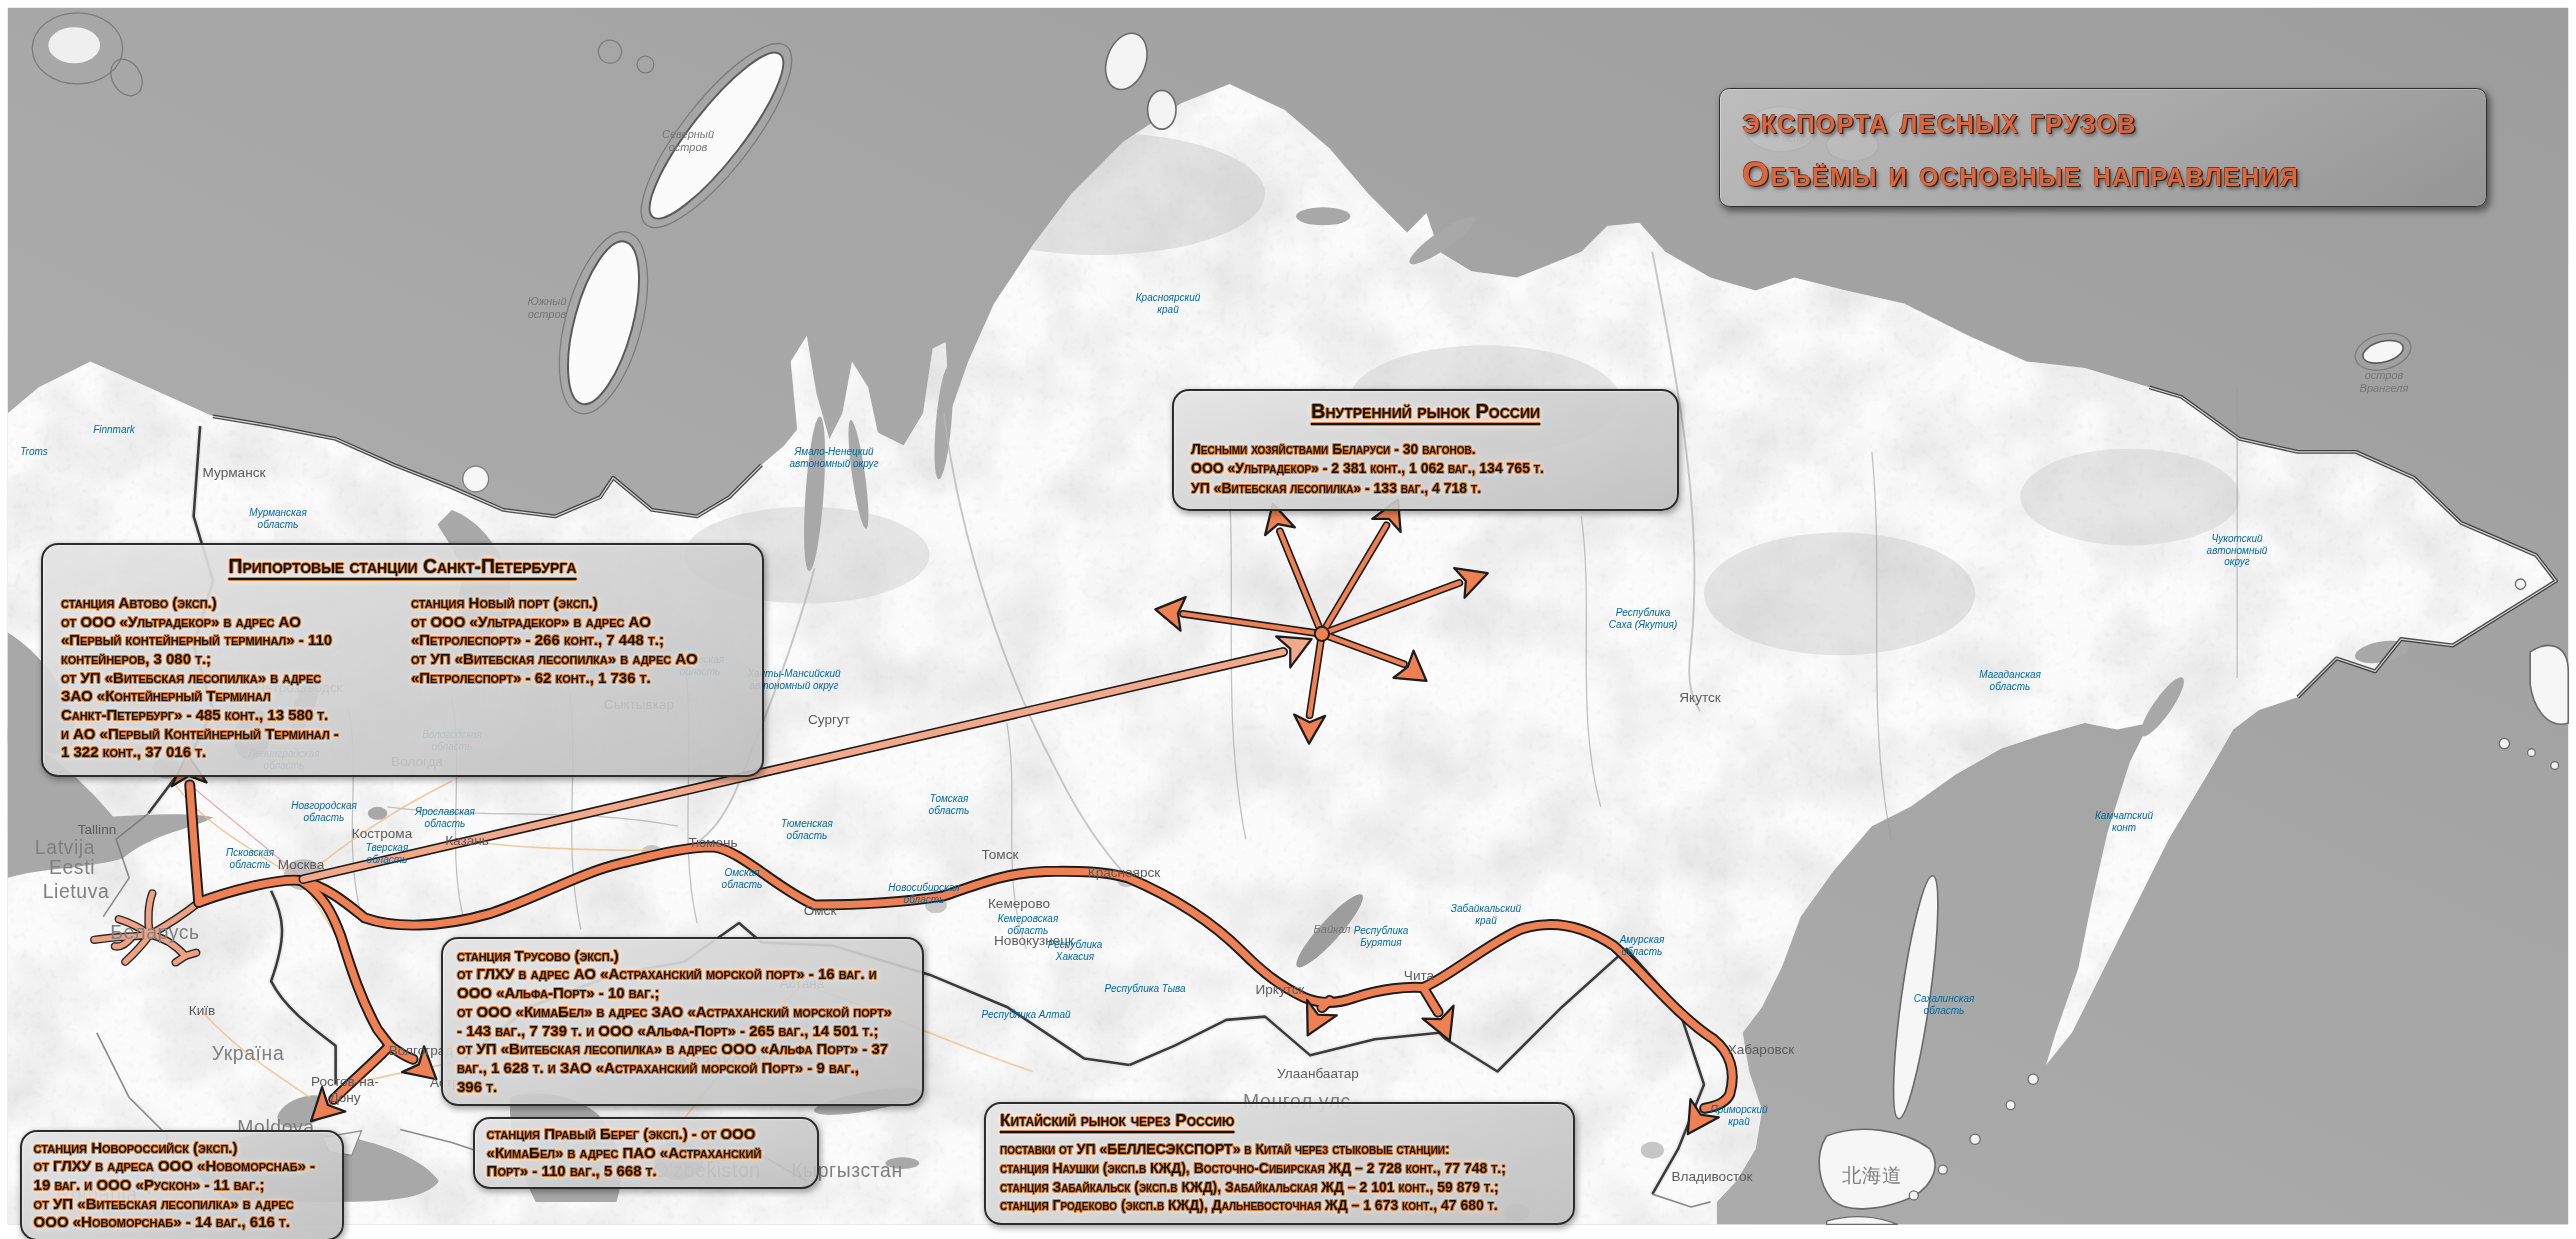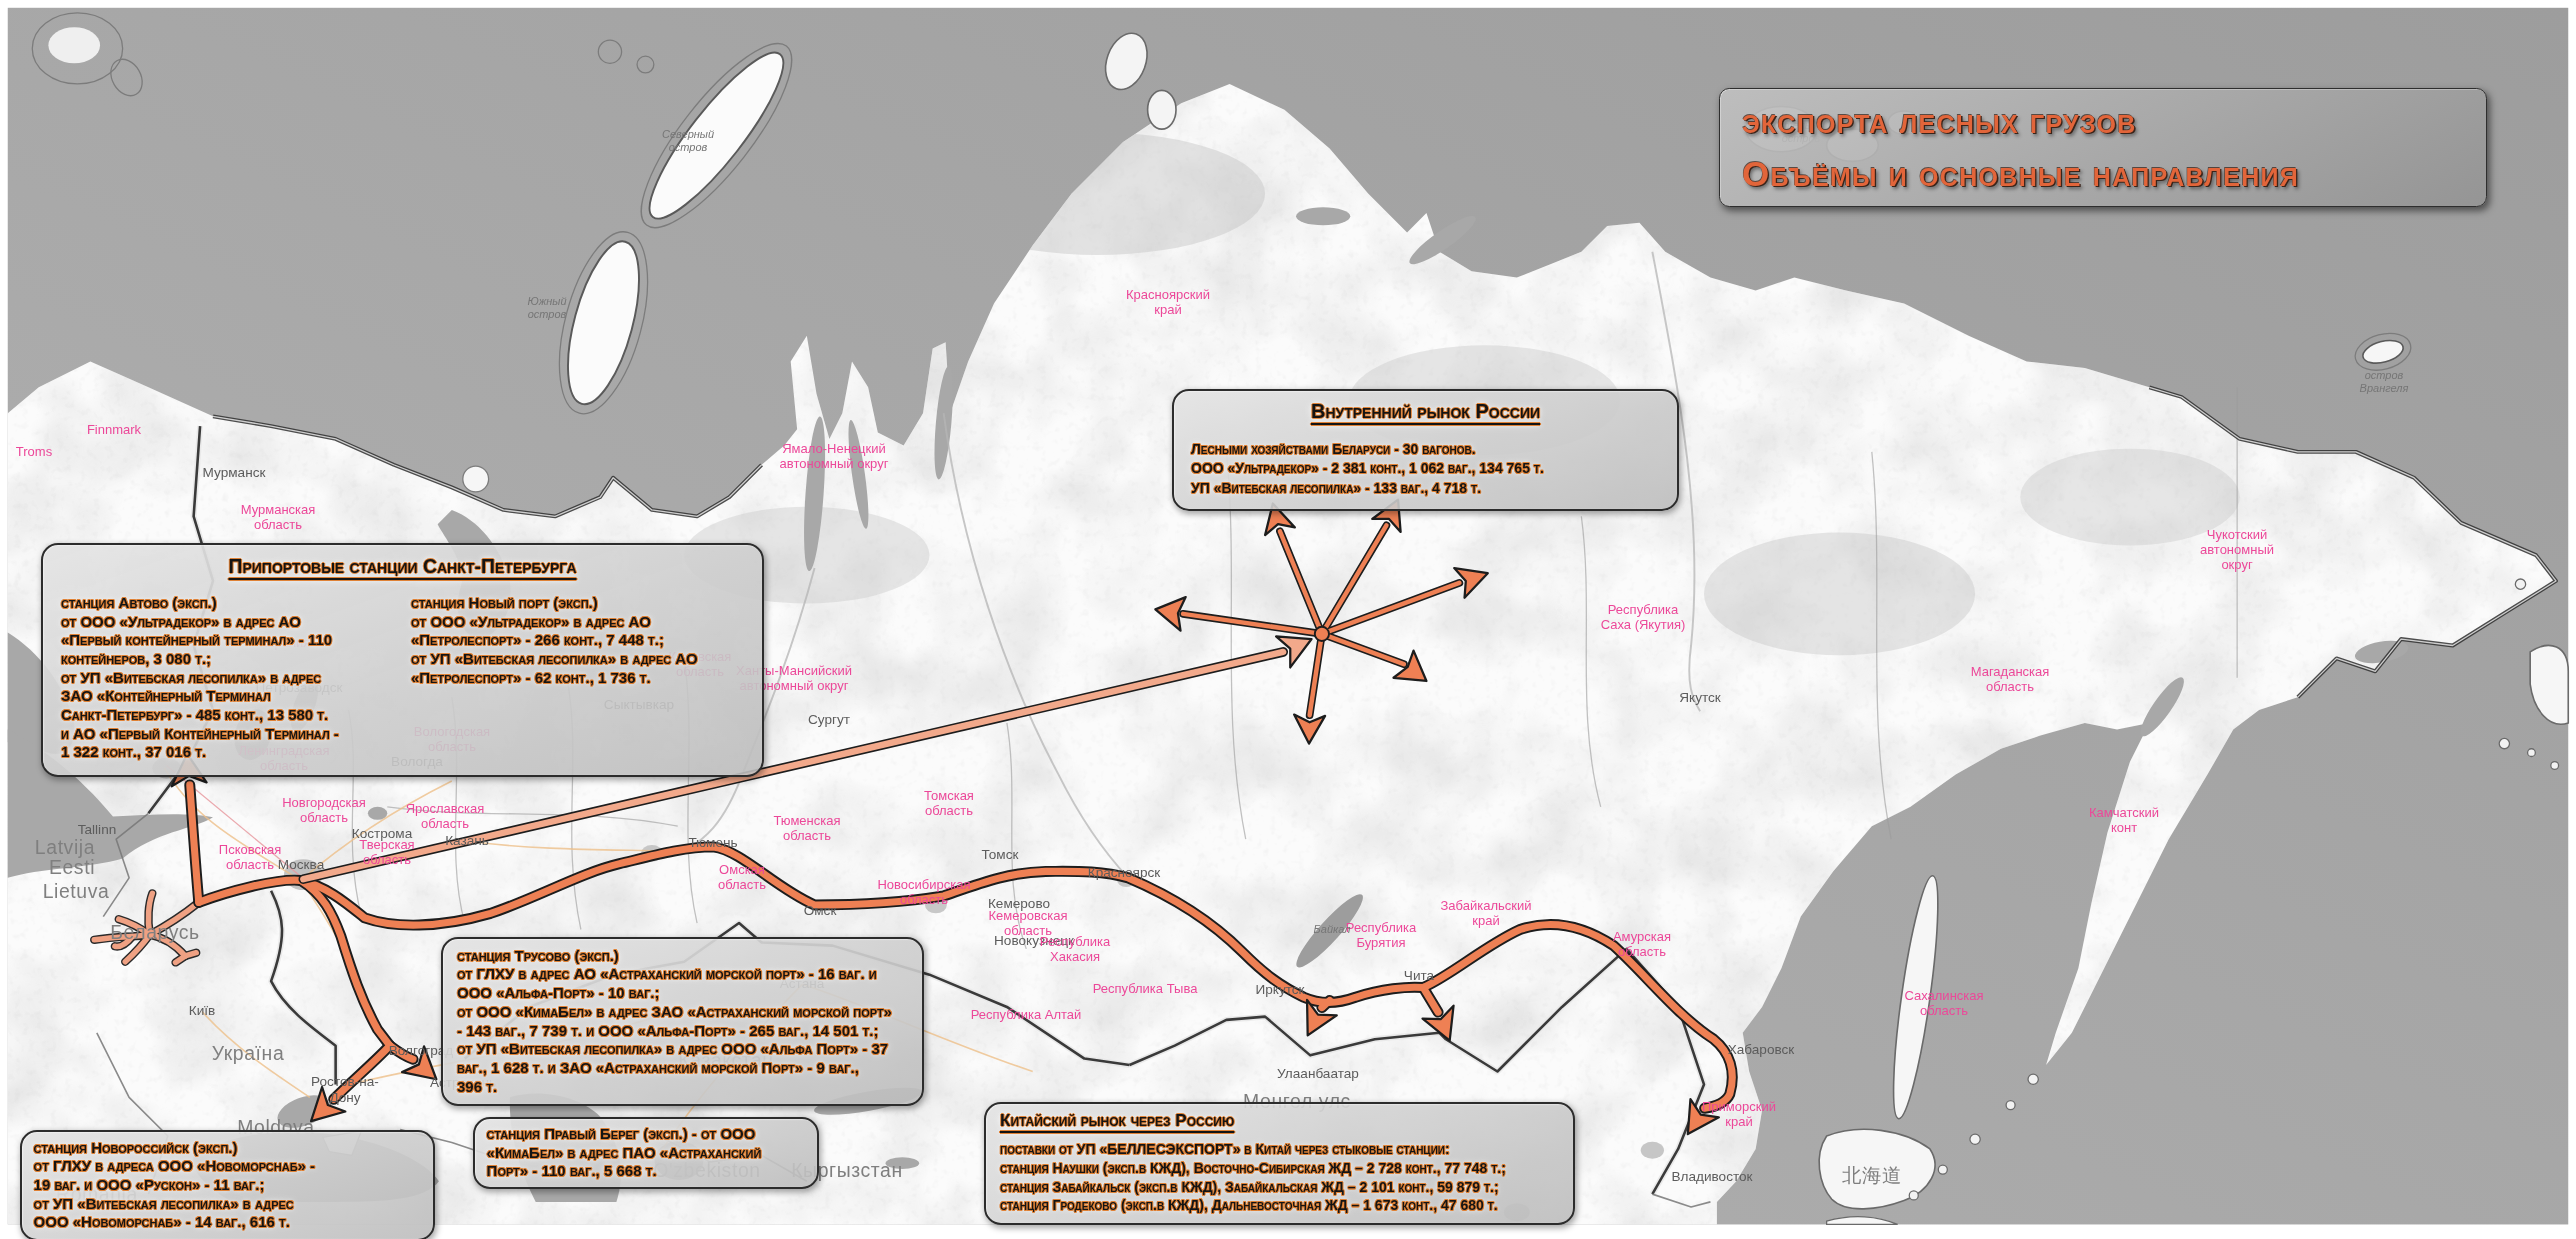--- a/index.html
+++ b/index.html
@@ -3,21 +3,21 @@
 <meta charset="utf-8">
 <style>
   html,body{margin:0;padding:0;background:#ffffff;}
   #stage{position:relative;width:2576px;height:1240px;background:#ffffff;overflow:hidden;
          font-family:"Liberation Sans",sans-serif;}
   #mapsvg{position:absolute;left:0;top:0;}
   
   #labels{position:absolute;left:0;top:0;width:100%;height:100%;pointer-events:none;}
   .lbl{position:absolute;transform:translate(-50%,-50%);white-space:pre-line;text-align:center;line-height:1.15;}
   .lbl-city{font-size:13.6px;color:#5c5c5c;}
-  .lbl-region{font-size:13px;color:#ec4899;}
+  .lbl-region{font-size:10px;font-style:italic;color:#0369a1;}
   .lbl-country{font-size:19.4px;color:#7f7f7f;letter-spacing:0.6px;}
   .lbl-island{font-size:11px;font-style:italic;color:#767676;}
   
   .rt-o{fill:none;stroke:#1d1d1d;stroke-width:17;stroke-linecap:round;stroke-linejoin:round;}
   .rt-i{fill:none;stroke:#ee8054;stroke-width:11;stroke-linecap:round;stroke-linejoin:round;}
   .rtl-o{fill:none;stroke:#1d1d1d;stroke-width:15;stroke-linecap:round;}
   .rtl-i{fill:none;stroke:#f2a98b;stroke-width:10;stroke-linecap:round;}
   .bl-o{fill:none;stroke:#2a2a2a;stroke-width:13;stroke-linecap:round;stroke-linejoin:round;}
   .bl-i{fill:none;stroke:#efa183;stroke-width:8.5;stroke-linecap:round;stroke-linejoin:round;}
   .sb-o{fill:none;stroke:#1d1d1d;stroke-width:12;stroke-linecap:round;}
@@ -39,21 +39,21 @@
     text-shadow:-1px 0 0 #df8236,1px 0 0 #df8236,0 -1px 0 #df8236,0 1px 0 #df8236,
       0 0 4.5px rgba(255,255,255,.95),0 0 9px rgba(255,255,255,.85);}
   #box-domestic{left:1172px;top:389px;width:507px;padding:9px 17px 10.3px 17px;}
   #box-domestic .ct{text-align:center;margin-bottom:17px;font-size:20px;}
   #box-domestic .bt{font-size:14px;line-height:19.4px;}
   #box-spb{left:41px;top:543px;width:723px;padding:10.3px 18px 13px 18px;}
   #box-spb .ct{text-align:center;margin-bottom:15.5px;}
   #box-spb .cols{display:flex;gap:17px;}
   #box-spb .col{flex:1;}
   #box-trusovo{left:441px;top:937px;width:483px;padding:7.7px 14px 7.7px 14px;}
-  #box-novorossiysk{left:20px;top:1130px;width:415px;padding:6.5px 11.6px;}
+  #box-novorossiysk{left:20px;top:1130px;width:324px;padding:6.5px 11.6px;}
   #box-pravy{left:473px;top:1117px;width:346px;padding:5.8px 11.6px;}
   #box-china{left:984px;top:1102px;width:591px;padding:6.5px 14px 7.7px 14px;}
   #box-china .ct{font-size:17px;line-height:20.7px;text-align:left;margin-bottom:9px;}
   #box-china .bt{font-size:14px;line-height:18.7px;}
   
   #titlebox{position:absolute;left:1719px;top:88px;width:768px;height:119px;box-sizing:border-box;
     background:linear-gradient(150deg,rgba(192,192,192,.92),rgba(148,148,148,.92));
     border:1.9px solid #2e2e2e;border-radius:10.3px;
     box-shadow:2.6px 3.2px 7.7px rgba(0,0,0,.5),inset 0.6px 0.6px 0 rgba(255,255,255,.55);
     padding:5.2px 0 0 22px;}

